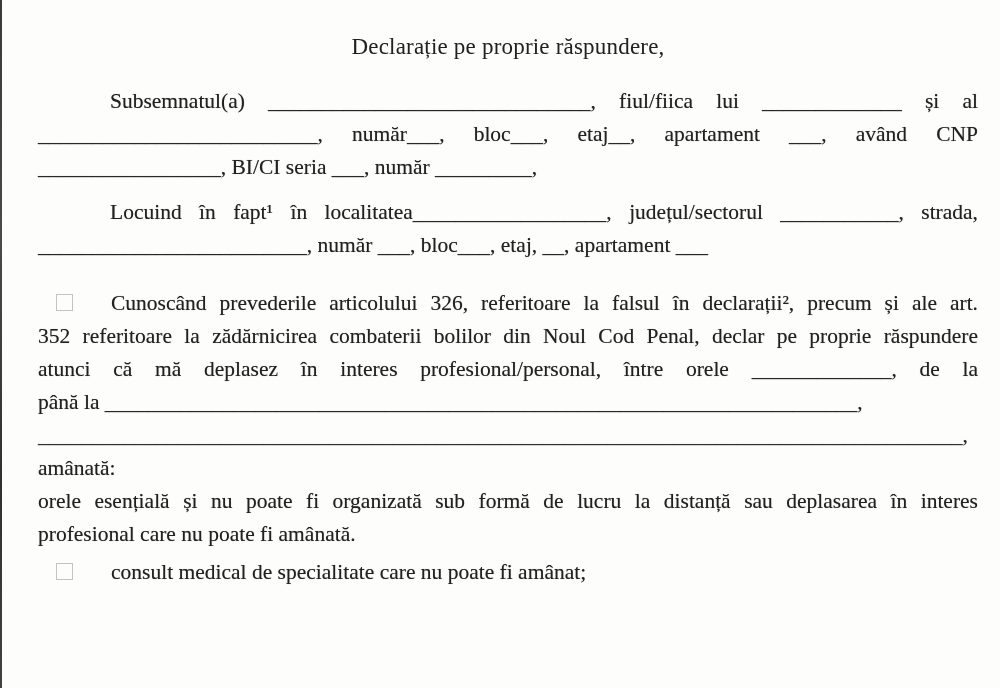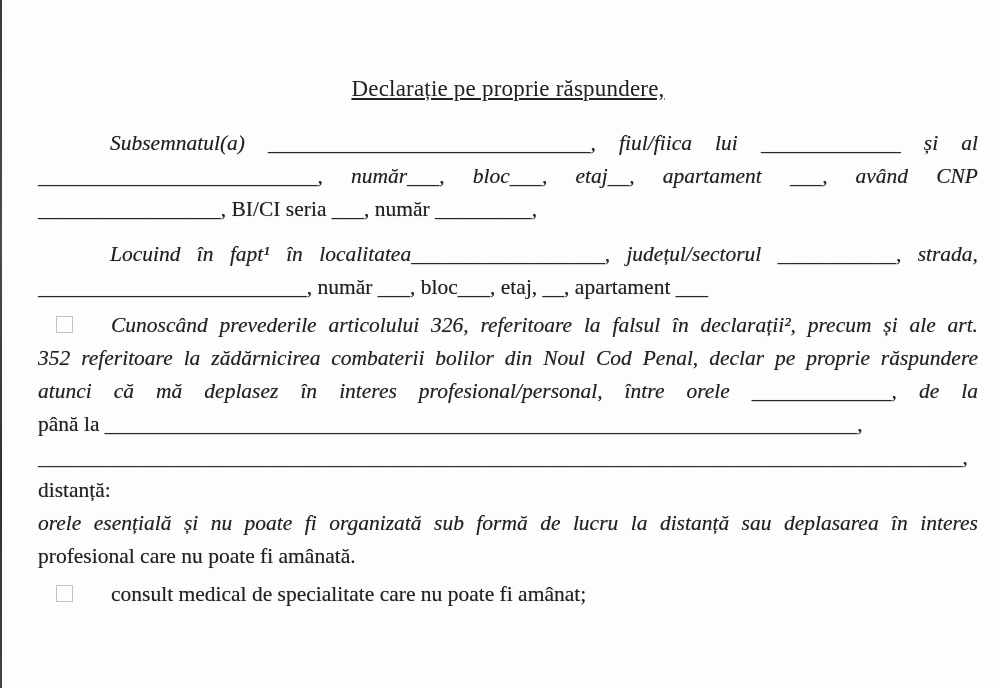--- a/index.html
+++ b/index.html
@@ -24,42 +24,40 @@
     height: 100%;
     background: linear-gradient(to bottom, #3a3a3a 0%, #4a4a4a 35%, #303030 70%, #424242 100%);
   }
   .content {
     position: absolute;
     left: 38px;
     top: 0;
     width: 940px;
   }
   .title {
-    margin-top: 72px;
+    margin-top: 30px;
     font-size: 23px;
     line-height: 33px;
     text-align: center;
     letter-spacing: 0.2px;
-    text-decoration: underline;
   }
   .line {
     font-size: 21.5px;
     line-height: 33px;
     white-space: nowrap;
     text-shadow: 0 0 0.8px rgba(30,30,30,0.45);
   }
   .j {
     text-align: justify;
     text-align-last: justify;
-    font-style: italic;
   }
   .indent { text-indent: 72px; }
   .p1 { margin-top: 22px; }
   .p2 { margin-top: 12px; }
-  .p3 { margin-top: 5px; }
+  .p3 { margin-top: 25px; }
   .b1 { margin-top: 3px; }
   .b2 { margin-top: 5px; }
   .cb {
     display: inline-block;
     width: 15px;
     height: 15px;
     border: 1px solid #c3c3c3;
     background: transparent;
     margin-left: 18px;
     margin-right: 38px;
@@ -82,21 +80,21 @@
     <div class="line">_________________, BI/CI seria ___, număr _________,</div>
 
     <div class="line j indent p2">Locuind în fapt¹ în localitatea__________________, județul/sectorul ___________, strada,</div>
     <div class="line">_________________________, număr ___, bloc___, etaj, __, apartament ___</div>
 
     <div class="line j p3"><span class="cb"></span><span>Cunoscând prevederile articolului 326, referitoare la falsul în declarații², precum și ale art.</span></div>
     <div class="line j">352 referitoare la zădărnicirea combaterii bolilor din Noul Cod Penal, declar pe proprie răspundere</div>
     <div class="line j">atunci că mă deplasez în interes profesional/personal, între orele _____________, de la</div>
     <div class="line">până la ______________________________________________________________________,</div>
     <div class="line underl">______________________________________________________________________________________,</div>
-    <div class="line">distanță:</div>
+    <div class="line">amânată:</div>
 
     <div class="line j">orele esențială și nu poate fi organizată sub formă de lucru la distanță sau deplasarea în interes</div>
     <div class="line">profesional care nu poate fi amânată.</div>
 
     <div class="line b2"><span class="cb"></span><span>consult medical de specialitate care nu poate fi amânat;</span></div>
 
   </div>
 </div>
 
 </body></html>

